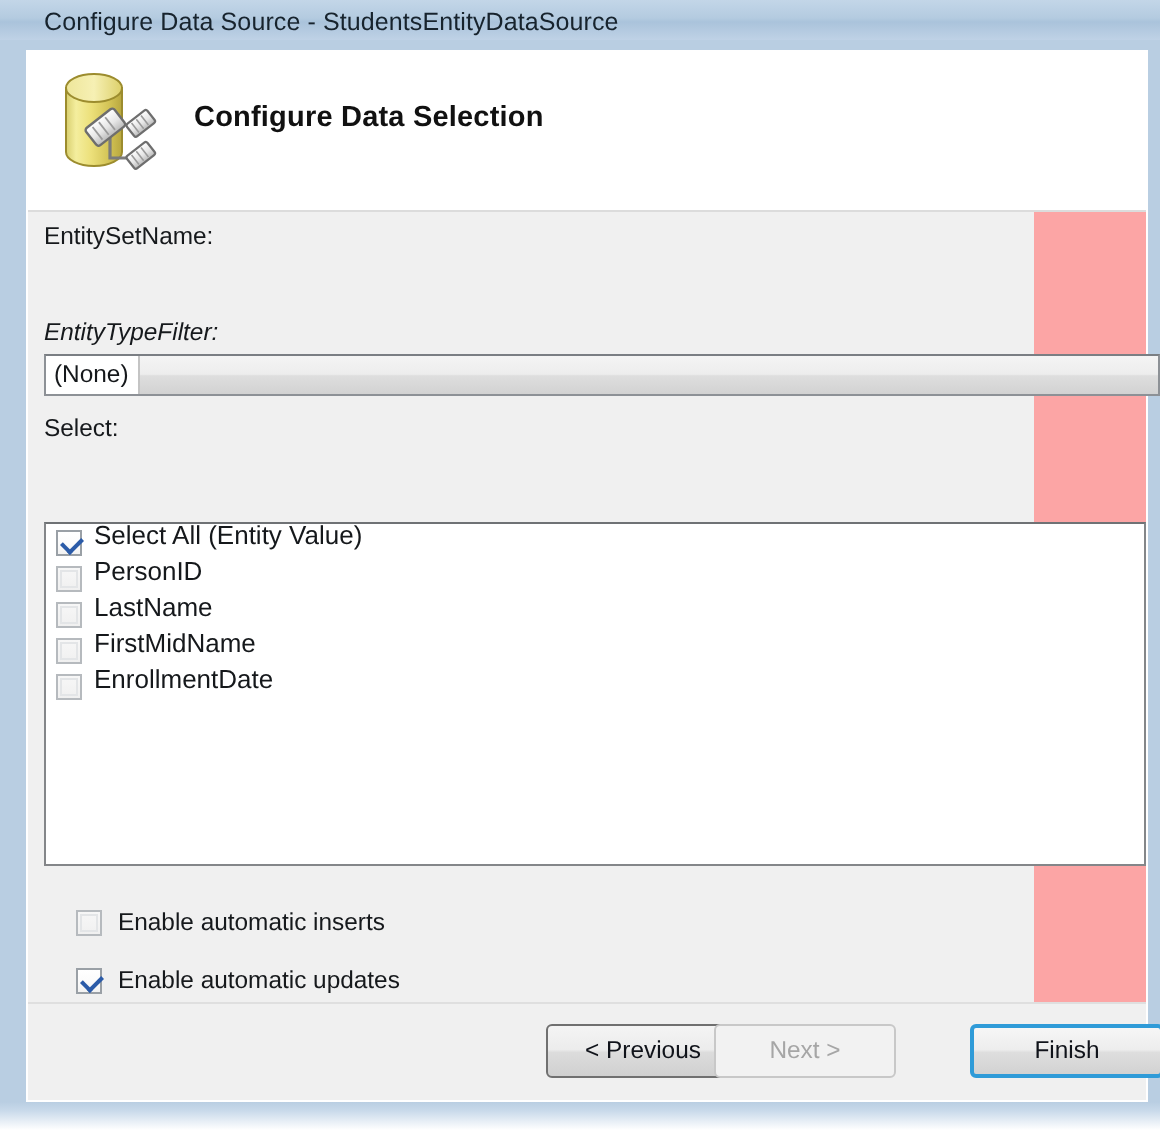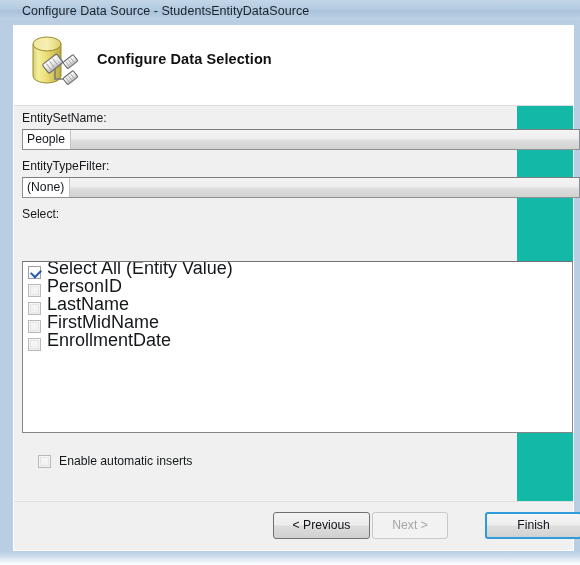--- a/index.html
+++ b/index.html
@@ -44,21 +44,21 @@
     letter-spacing: 0.05px;
     white-space: nowrap;
   }
 
   
   #client {
     position: absolute;
     left: 13px; top: 25px;
     width: 561px;
     height: 526px;
-    background: #14b8a6;
+    background: #fca5a5;
     border: 1px solid #ffffff;
     box-sizing: border-box;
   }
 
   
   #header {
     position: absolute;
     left: 0; top: 0;
     width: 559px;
     height: 79px;
@@ -130,21 +130,21 @@
     border: 1px solid #848689;
     border-top-color: #6f7275;
     overflow: hidden;
   }
   .list-row {
     position: relative;
     height: 18px;
     line-height: 18px;
     padding-left: 5px;
     white-space: nowrap;
-    font-size: 18px;
+    font-size: 13px;
     color: #15181b;
   }
   .list-row .lbl { position: relative; top: -3px; padding-left: 6px; }
 
   
   .cb {
     display: inline-block;
     width: 13px; height: 13px;
     box-sizing: border-box;
     vertical-align: middle;
@@ -285,47 +285,47 @@
             <line x1="48" y1="44" x2="48" y2="50" stroke="#9a9a9a" stroke-width="0.8"></line>
           </g>
         </svg>
       </span>
       <span id="header-title">Configure Data Selection</span>
     </div>
 
     <div id="body-area">
 
       <span class="field-label" style="left:8px; top:5px;">EntitySetName:</span>
-      <div class="combo" style="left:8px; top:23px; width:558px;">
-        <span class="combo-text">People</span>
-      </div>
-
-      <span class="field-label" style="left:8px; top:53px;">EntityTypeFilter:</span>
+
+      <span class="field-label" style="left:8px; top:53px;font-style:italic;">EntityTypeFilter:</span>
       <div class="combo" style="left:8px; top:71px; width:558px;text-align:center;">
         <span class="combo-text">(None)</span>
       </div>
 
       <span class="field-label" style="left:8px; top:101px;">Select:</span>
 
       <div id="listbox">
           <div class="list-row"><span class="cb cb-on"></span><span class="lbl">Select All (Entity Value)</span></div>
           <div class="list-row"><span class="cb cb-off"></span><span class="lbl">PersonID</span></div>
           <div class="list-row"><span class="cb cb-off"></span><span class="lbl">LastName</span></div>
           <div class="list-row"><span class="cb cb-off"></span><span class="lbl">FirstMidName</span></div>
           <div class="list-row"><span class="cb cb-off"></span><span class="lbl">EnrollmentDate</span></div>
         </div>
 
       <div class="opt-row" style="left:24px; top:348px;">
         <span class="cb cb-off"></span><span class="lbl">Enable automatic inserts</span>
       </div>
+      <div class="opt-row" style="left:24px; top:377px;">
+        <span class="cb cb-on"></span><span class="lbl">Enable automatic updates</span>
+      </div>
       <div class="opt-row" style="left:24px; top:406px;">
         <span class="cb cb-on"></span><span class="lbl">Enable automatic deletes</span>
       </div>
     </div>
 
     <div id="buttonbar">
       <div class="btn btn-normal" style="left:259px; width:97px;">&lt; Previous</div>
-      <div class="btn btn-disabled" style="left:358px; width:76px;">Next &gt;</div>
+      <div class="btn btn-disabled" style="left:343px; width:91px;">Next &gt;</div>
       <div class="btn btn-default" style="left:471px; width:97px;">Finish</div>
     </div>
 
   </div>
 </div>
 
 </body></html>

